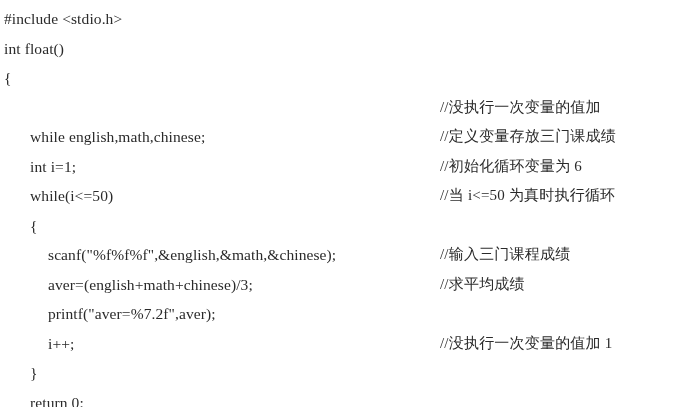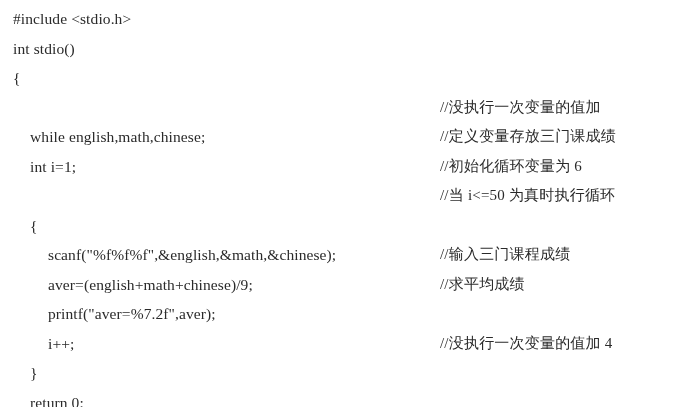--- a/index.html
+++ b/index.html
@@ -36,37 +36,37 @@
     letter-spacing: 0.1px;
   }
   .comment {
     position: absolute;
     top: 0;
     left: 440px;
     font-size: 15px;
     letter-spacing: 0.2px;
   }
   
-  .ind0 { left: 13px; }
+  .ind0 { left: 4px; }
   .ind1 { left: 30px; }
   .ind2 { left: 48px; }
 </style>
 </head>
 <body>
 
 <div id="page">
   <div class="code-block">
 
     <div class="line">
       <span class="code ind0">#include &lt;stdio.h&gt;</span>
       <span class="comment"></span>
     </div>
 
     <div class="line">
-      <span class="code ind0">int stdio()</span>
+      <span class="code ind0">int float()</span>
       <span class="comment"></span>
     </div>
 
     <div class="line">
       <span class="code ind0">{</span>
       <span class="comment"></span>
     </div>
 
     <div class="line">
       <span class="comment">//没执行一次变量的值加</span>
@@ -76,45 +76,46 @@
       <span class="code ind1">while english,math,chinese;</span>
       <span class="comment">//定义变量存放三门课成绩</span>
     </div>
 
     <div class="line">
       <span class="code ind1">int i=1;</span>
       <span class="comment">//初始化循环变量为 6</span>
     </div>
 
     <div class="line">
+      <span class="code ind1">while(i&lt;=50)</span>
       <span class="comment">//当 i&lt;=50 为真时执行循环</span>
     </div>
 
     <div class="line">
       <span class="code ind1">{</span>
       <span class="comment"></span>
     </div>
 
     <div class="line">
       <span class="code ind2">scanf("%f%f%f",&amp;english,&amp;math,&amp;chinese);</span>
       <span class="comment">//输入三门课程成绩</span>
     </div>
 
     <div class="line">
-      <span class="code ind2">aver=(english+math+chinese)/9;</span>
+      <span class="code ind2">aver=(english+math+chinese)/3;</span>
       <span class="comment">//求平均成绩</span>
     </div>
 
     <div class="line">
       <span class="code ind2">printf("aver=%7.2f",aver);</span>
     </div>
 
     <div class="line">
       <span class="code ind2">i++;</span>
-      <span class="comment">//没执行一次变量的值加 4</span>
+      <span class="comment">//没执行一次变量的值加 1</span>
     </div>
 
     <div class="line">
       <span class="code ind1">}</span>
       <span class="comment"></span>
     </div>
 
     <div class="line">
       <span class="code ind1">return 0;</span>
       <span class="comment"></span>

